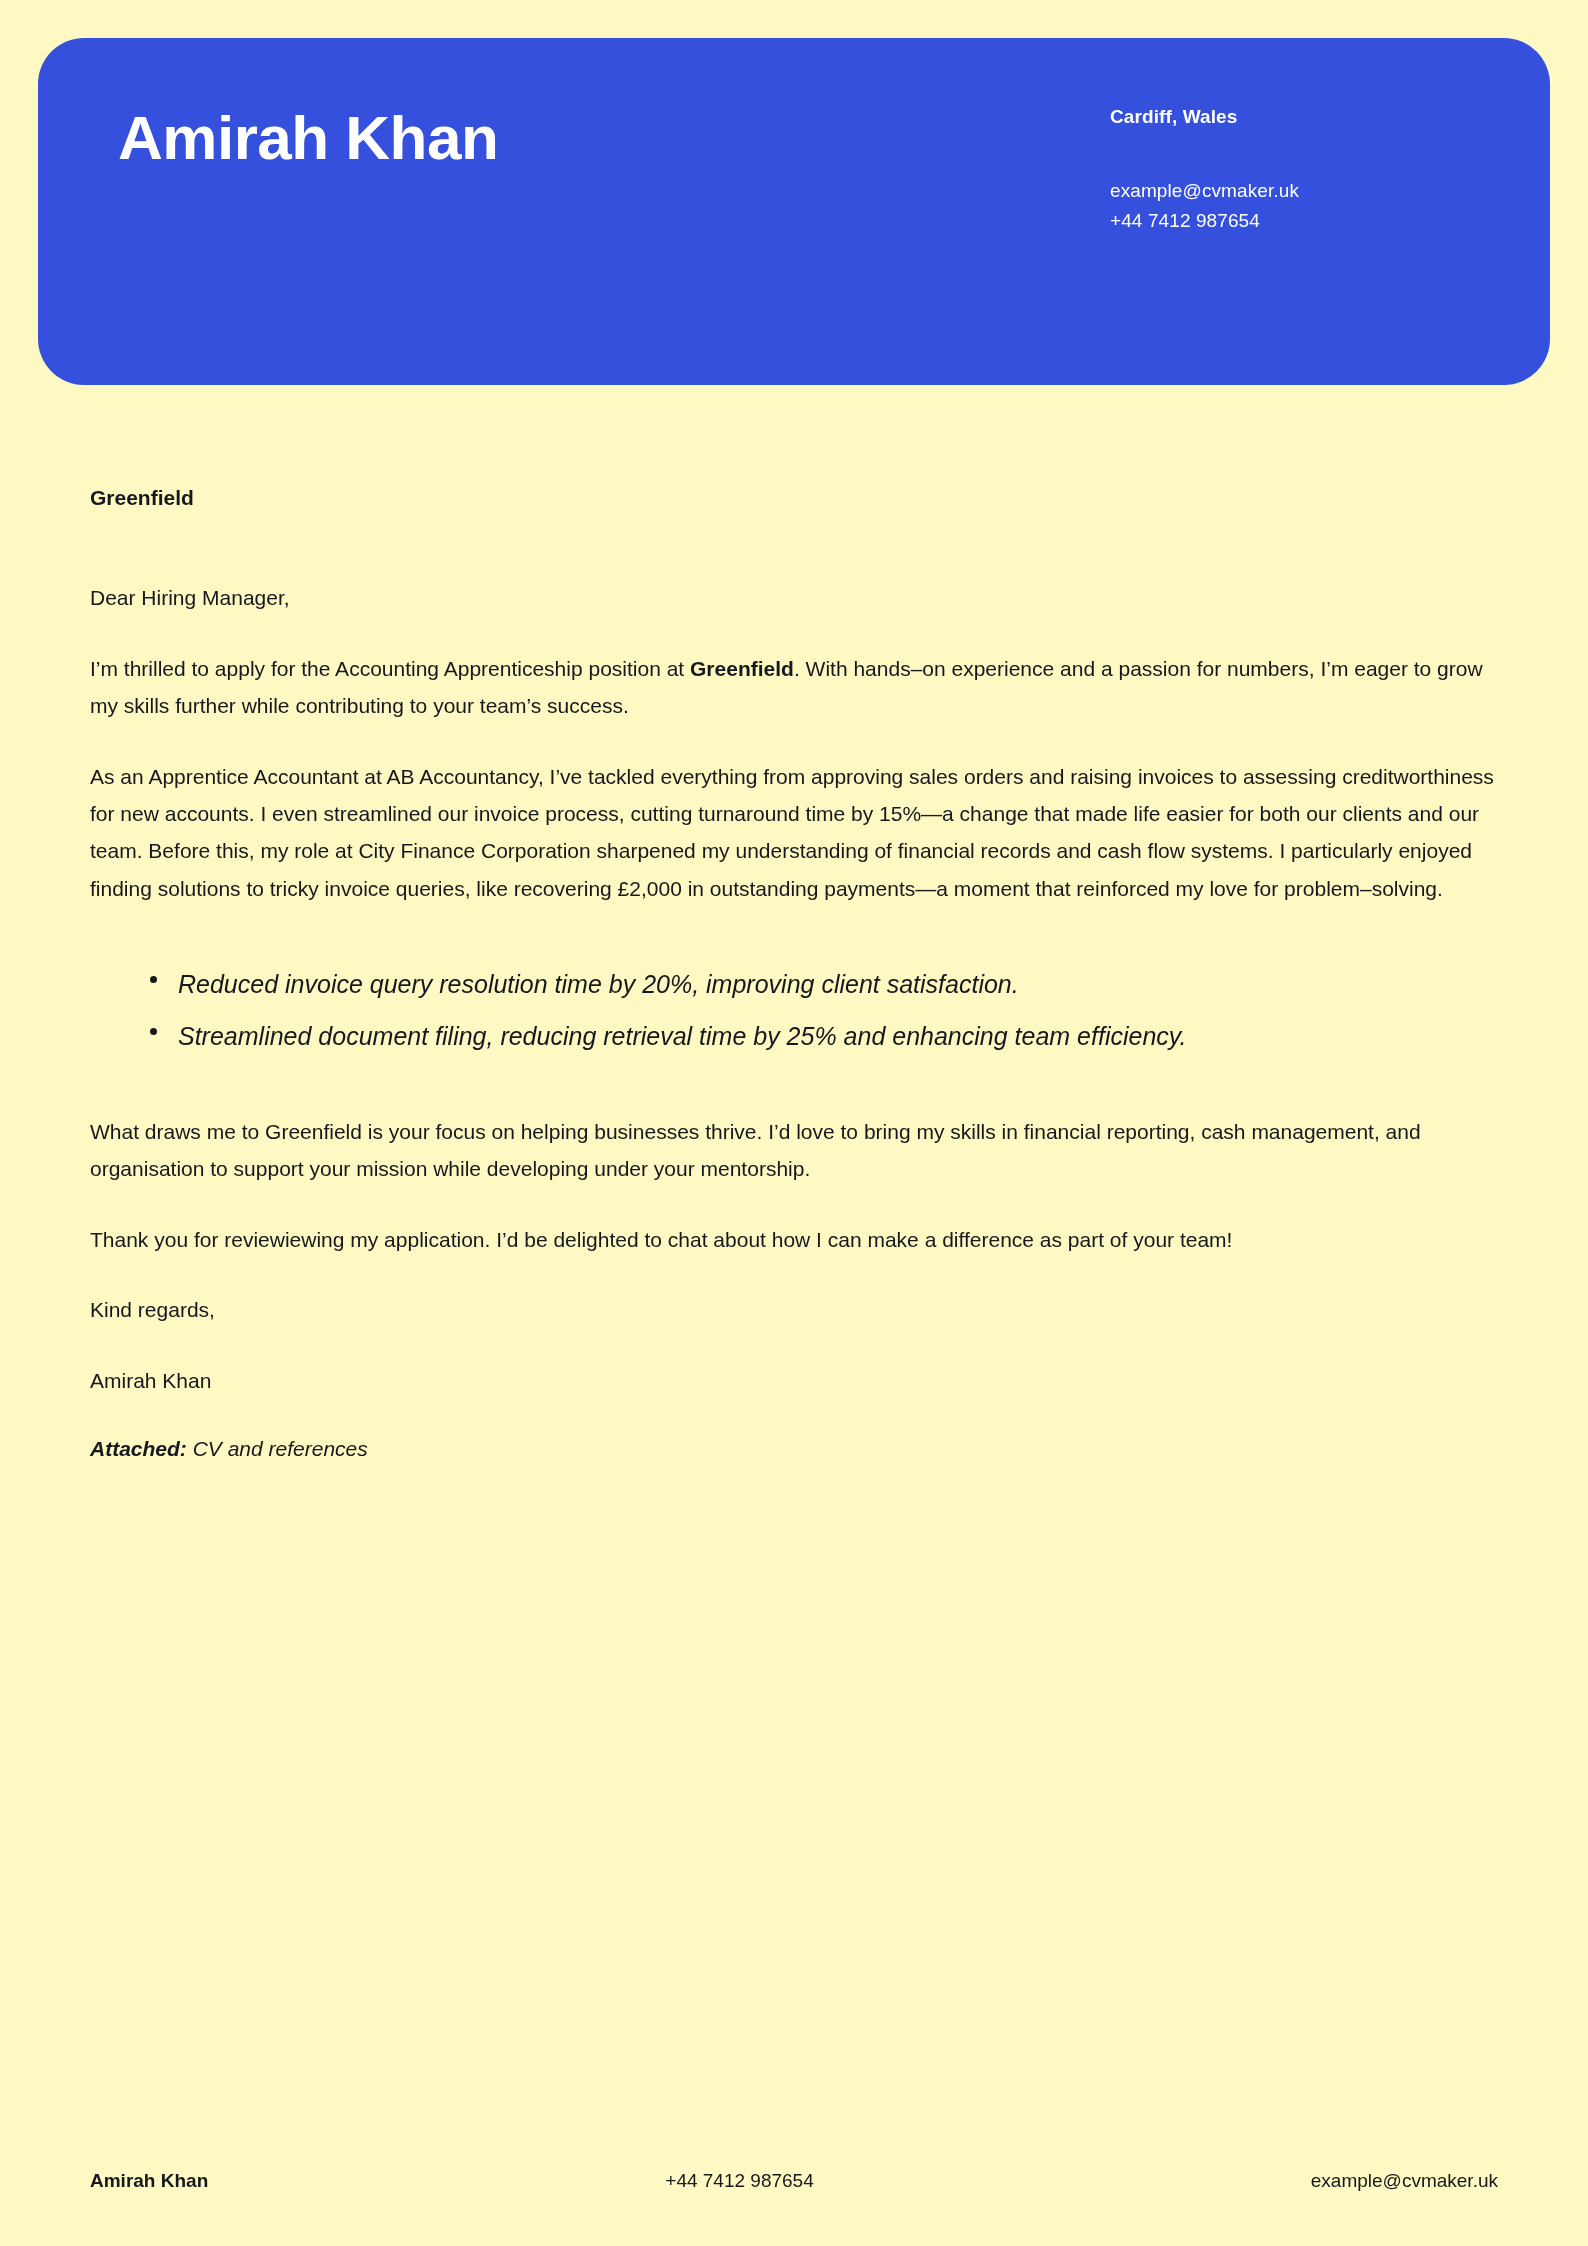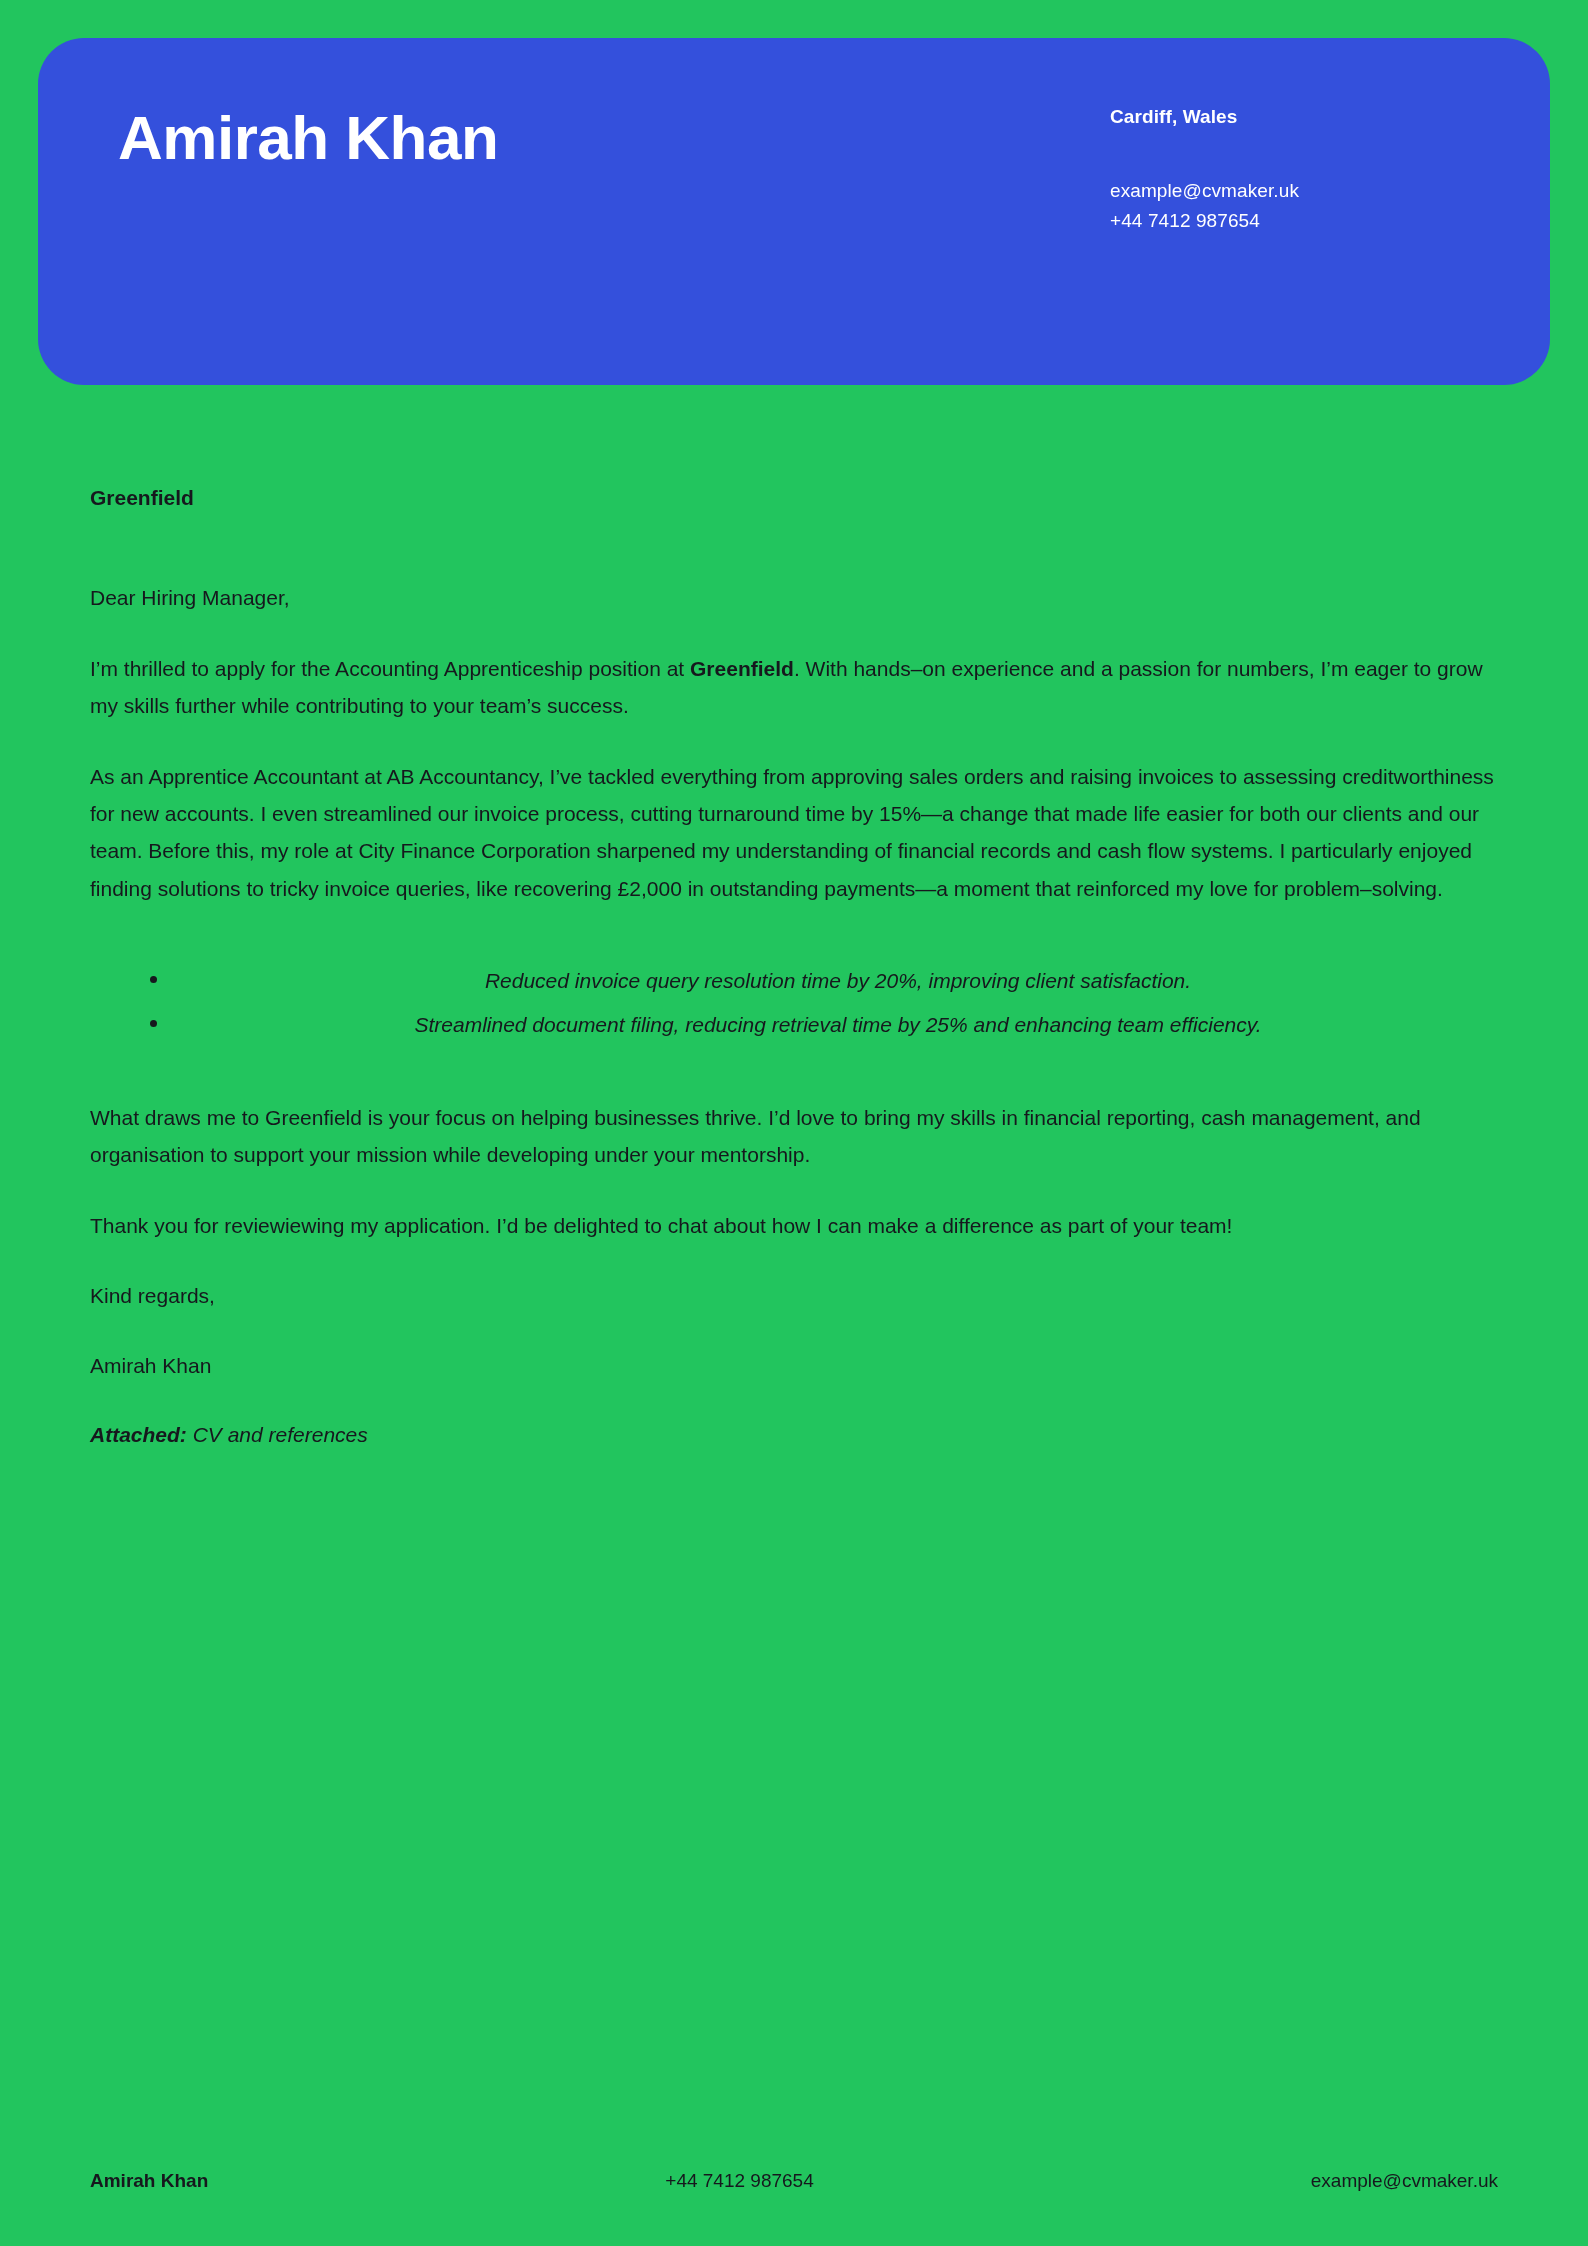--- a/index.html
+++ b/index.html
@@ -8,21 +8,21 @@
     background: #ffffff;
   }
   body {
     font-family: "Liberation Sans", "DejaVu Sans", sans-serif;
     -webkit-font-smoothing: antialiased;
   }
   .page {
     position: relative;
     width: 1588px;
     height: 2246px;
-    background: #22c55e;
+    background: #fef9c3;
     overflow: hidden;
     box-sizing: border-box;
   }
 
   
   .header-card {
     position: absolute;
     left: 38px;
     top: 38px;
     width: 1512px;
@@ -95,26 +95,25 @@
     font-weight: 700;
   }
   .bullet-list {
     margin: 55px 0 55px 0;
     padding: 0 0 0 60px;
     list-style: none;
   }
   .bullet-list li {
     position: relative;
     font-style: italic;
-    font-size: 21px;
+    font-size: 25px;
     line-height: 1.78;
     color: #16181d;
     margin-bottom: 7px;
     padding-left: 28px;
-    text-align: center;
   }
   .bullet-list li::before {
     content: "";
     position: absolute;
     left: 0;
     top: 14px;
     width: 7px;
     height: 7px;
     border-radius: 50%;
     background: #16181d;

